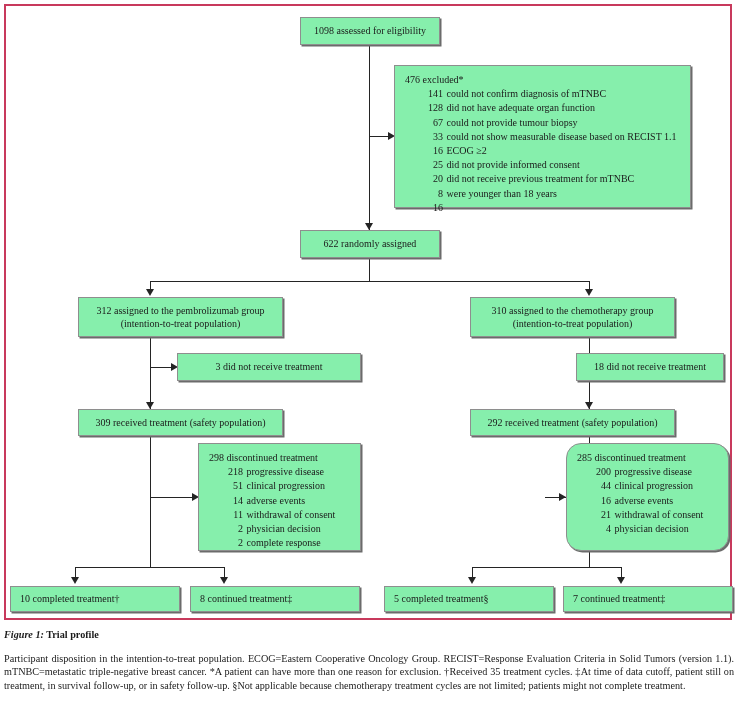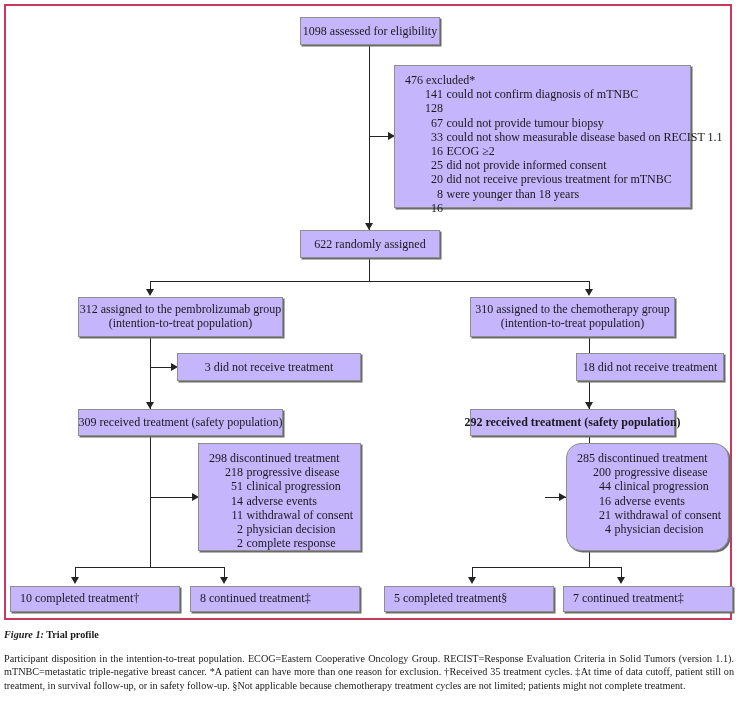--- a/index.html
+++ b/index.html
@@ -27,28 +27,28 @@
     position:absolute;
     left:0;top:0;
     width:738px;height:624px;
   }
 
   
   .box{
     position:absolute;
     box-sizing:border-box;
     border:1px solid #8e8e8e;
-    background:#c4b5fd;
+    background:#86efac;
     box-shadow:1.5px 1.5px 0 0 #6b6b6b;
-    font-size:12px;
+    font-size:10px;
     line-height:13.4px;
     color:#1a1a1a;
     display:flex;
     flex-direction:column;
-    justify-content:flex-end;
+    justify-content:center;
     z-index:3;
   }
   .box.center{align-items:center;text-align:center;}
   .box.pad{padding:6px 9px;}
   .box .ln{white-space:pre;}
 
   
   .listbox{
     display:block;
     padding:7px 10px 7px 10px;
@@ -129,20 +129,21 @@
   <div class="box listbox" style="left:394px;top:65px;width:297px;height:143px;">
     <div class="row">
       <span class="txt">476 excluded*</span>
     </div>
     <div class="row">
       <span class="num" style="width:38px;">141</span>
       <span class="txt">could not confirm diagnosis of mTNBC</span>
     </div>
     <div class="row">
       <span class="num" style="width:38px;">128</span>
+      <span class="txt">did not have adequate organ function</span>
     </div>
     <div class="row">
       <span class="num" style="width:38px;">67</span>
       <span class="txt">could not provide tumour biopsy</span>
     </div>
     <div class="row">
       <span class="num" style="width:38px;">33</span>
       <span class="txt">could not show measurable disease based on RECIST 1.1</span>
     </div>
     <div class="row">
@@ -251,21 +252,21 @@
   <div class="v-line" style="left:589px;top:337px;height:72px;"></div>
   <div class="arrow-down" style="left:585px;top:402px;"></div>
 
   <div class="h-line" style="left:589px;top:367px;width:24px;"></div>
   <div class="arrow-right" style="left:610px;top:363px;"></div>
 
   <div class="box center pad" style="left:576px;top:353px;width:148px;height:28px;">
     <span class="ln">18 did not receive treatment</span>
   </div>
 
-  <div class="box center pad" style="left:470px;top:409px;width:205px;height:27px;font-weight:bold;">
+  <div class="box center pad" style="left:470px;top:409px;width:205px;height:27px;">
     <span class="ln">292 received treatment (safety population)</span>
   </div>
 
   <div class="v-line" style="left:589px;top:436px;height:131px;"></div>
   <div class="h-line" style="left:589px;top:497px;width:-0px;"></div>
   <div class="h-line" style="left:545px;top:497px;width:44px;"></div>
   <div class="arrow-right" style="left:559px;top:493px;"></div>
 
   <div class="box listbox" style="left:566px;top:443px;width:163px;height:108px;border-radius:15px;">
     <div class="row">

